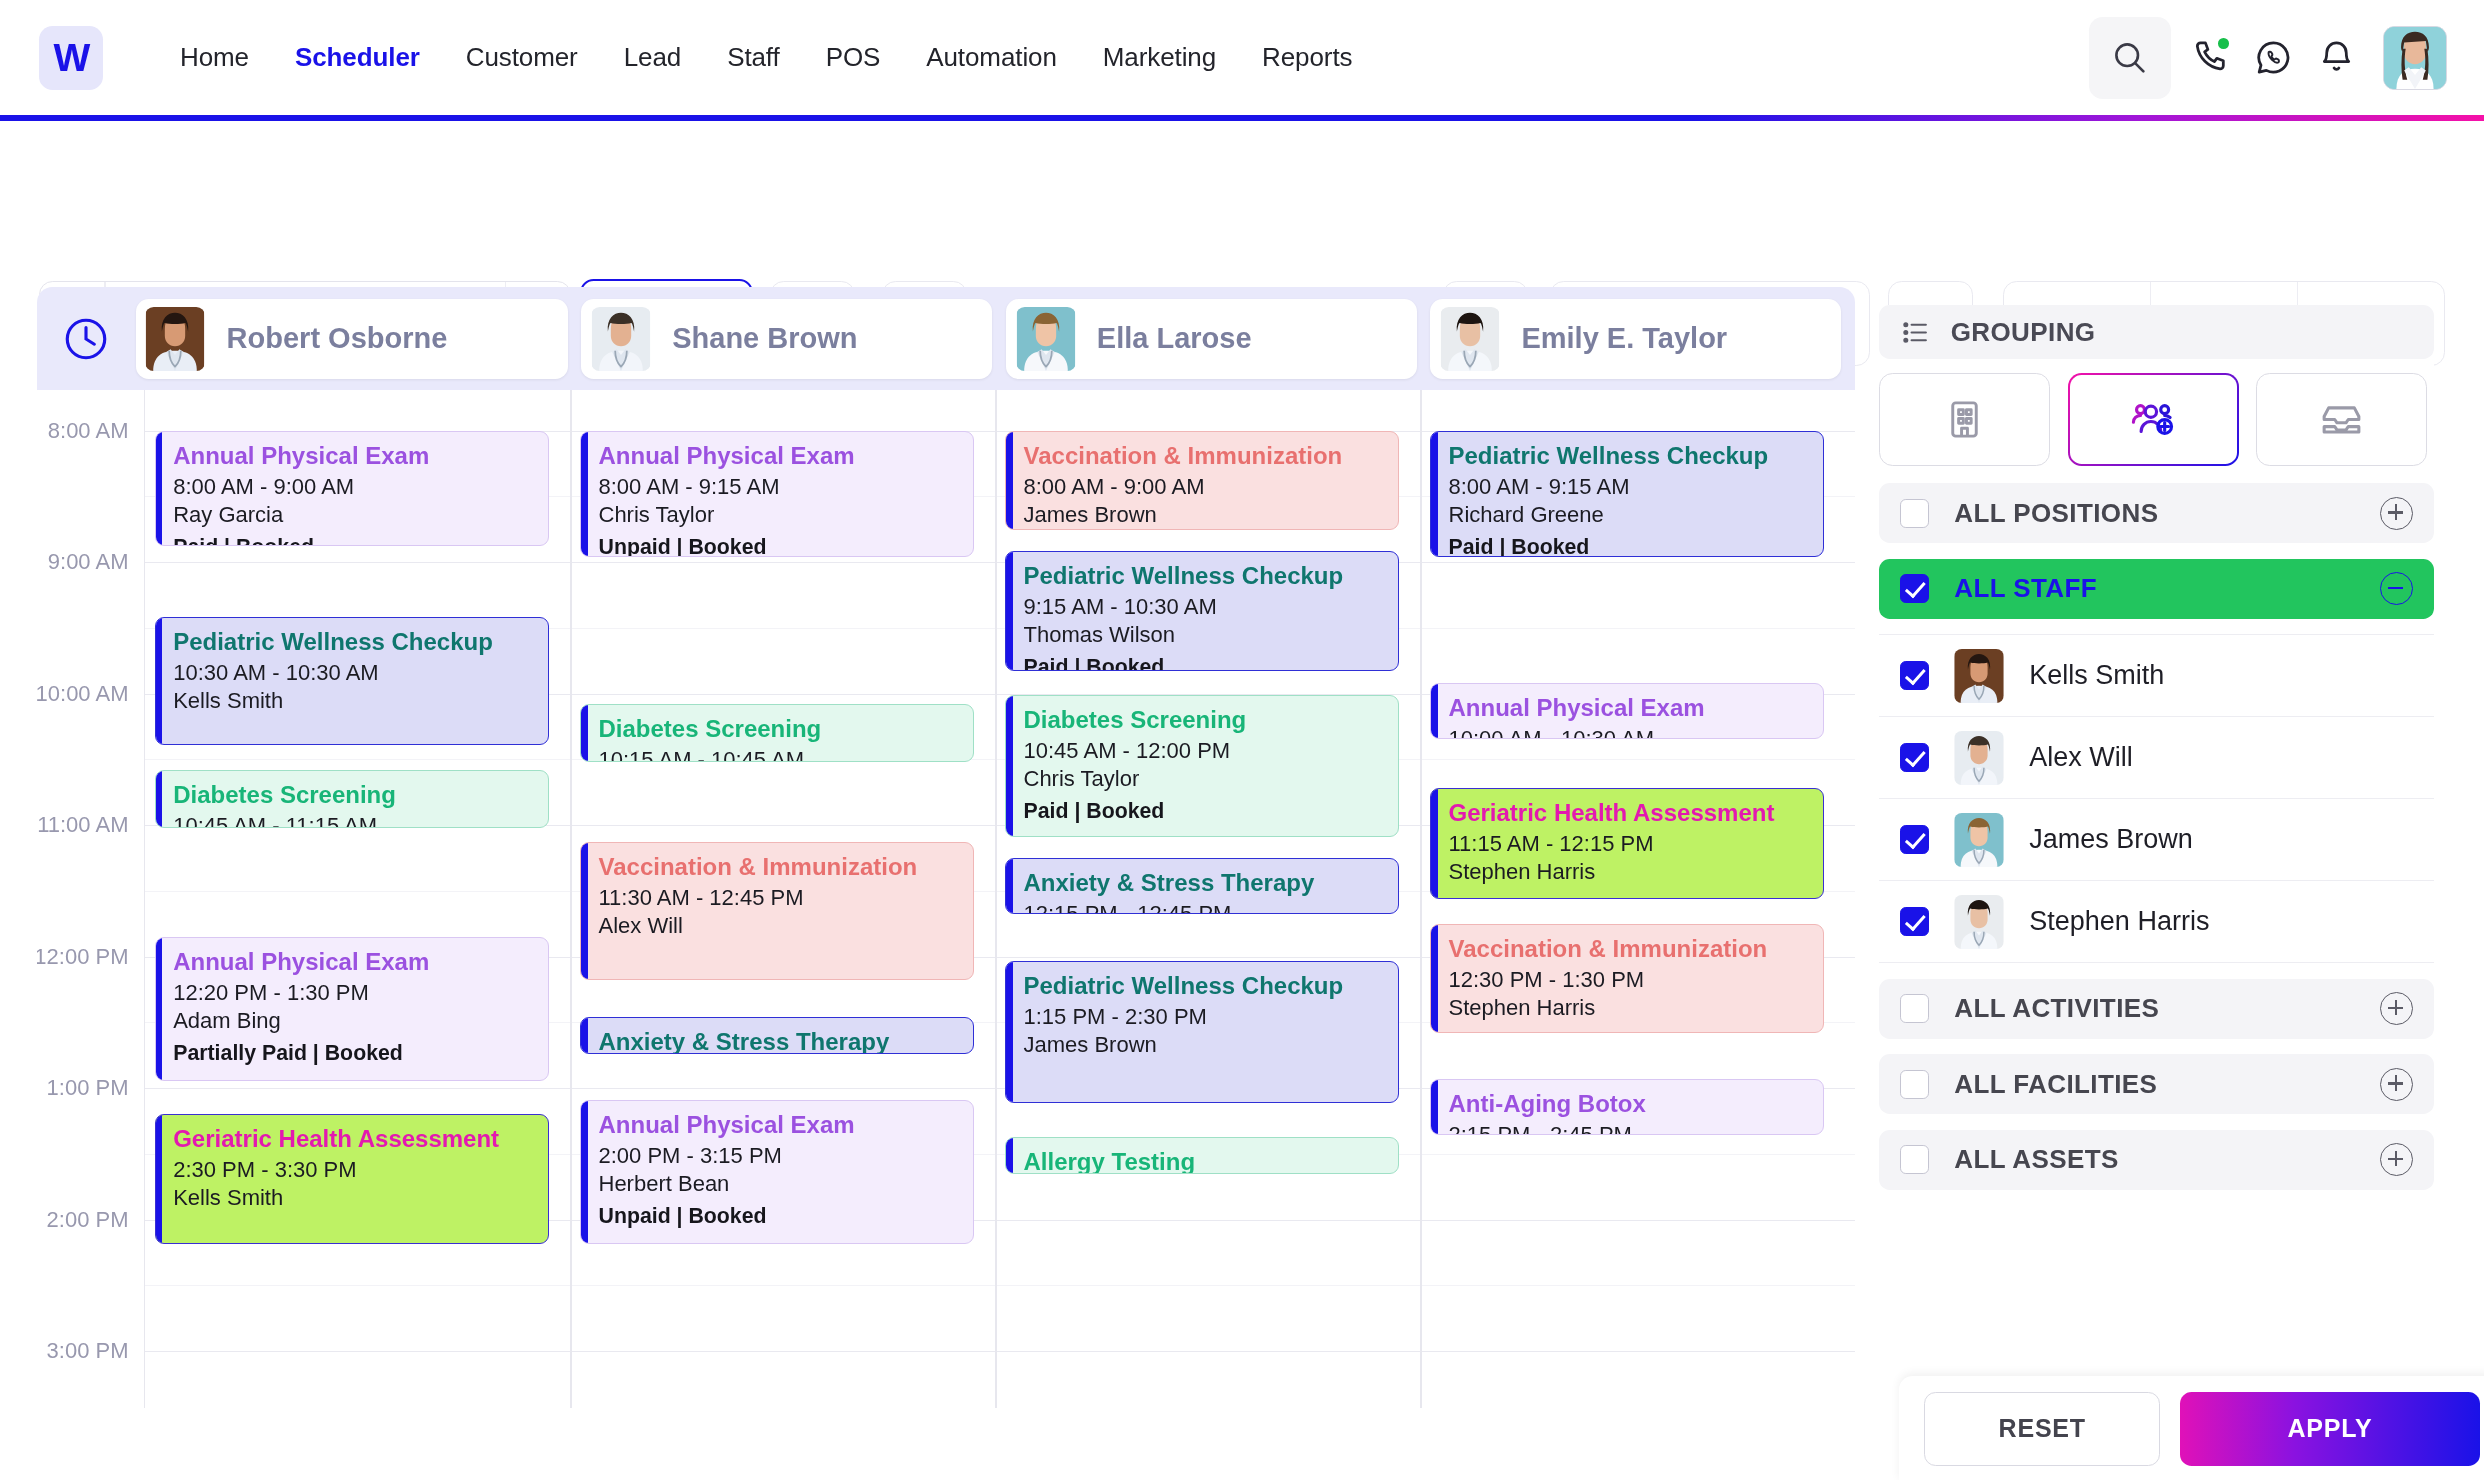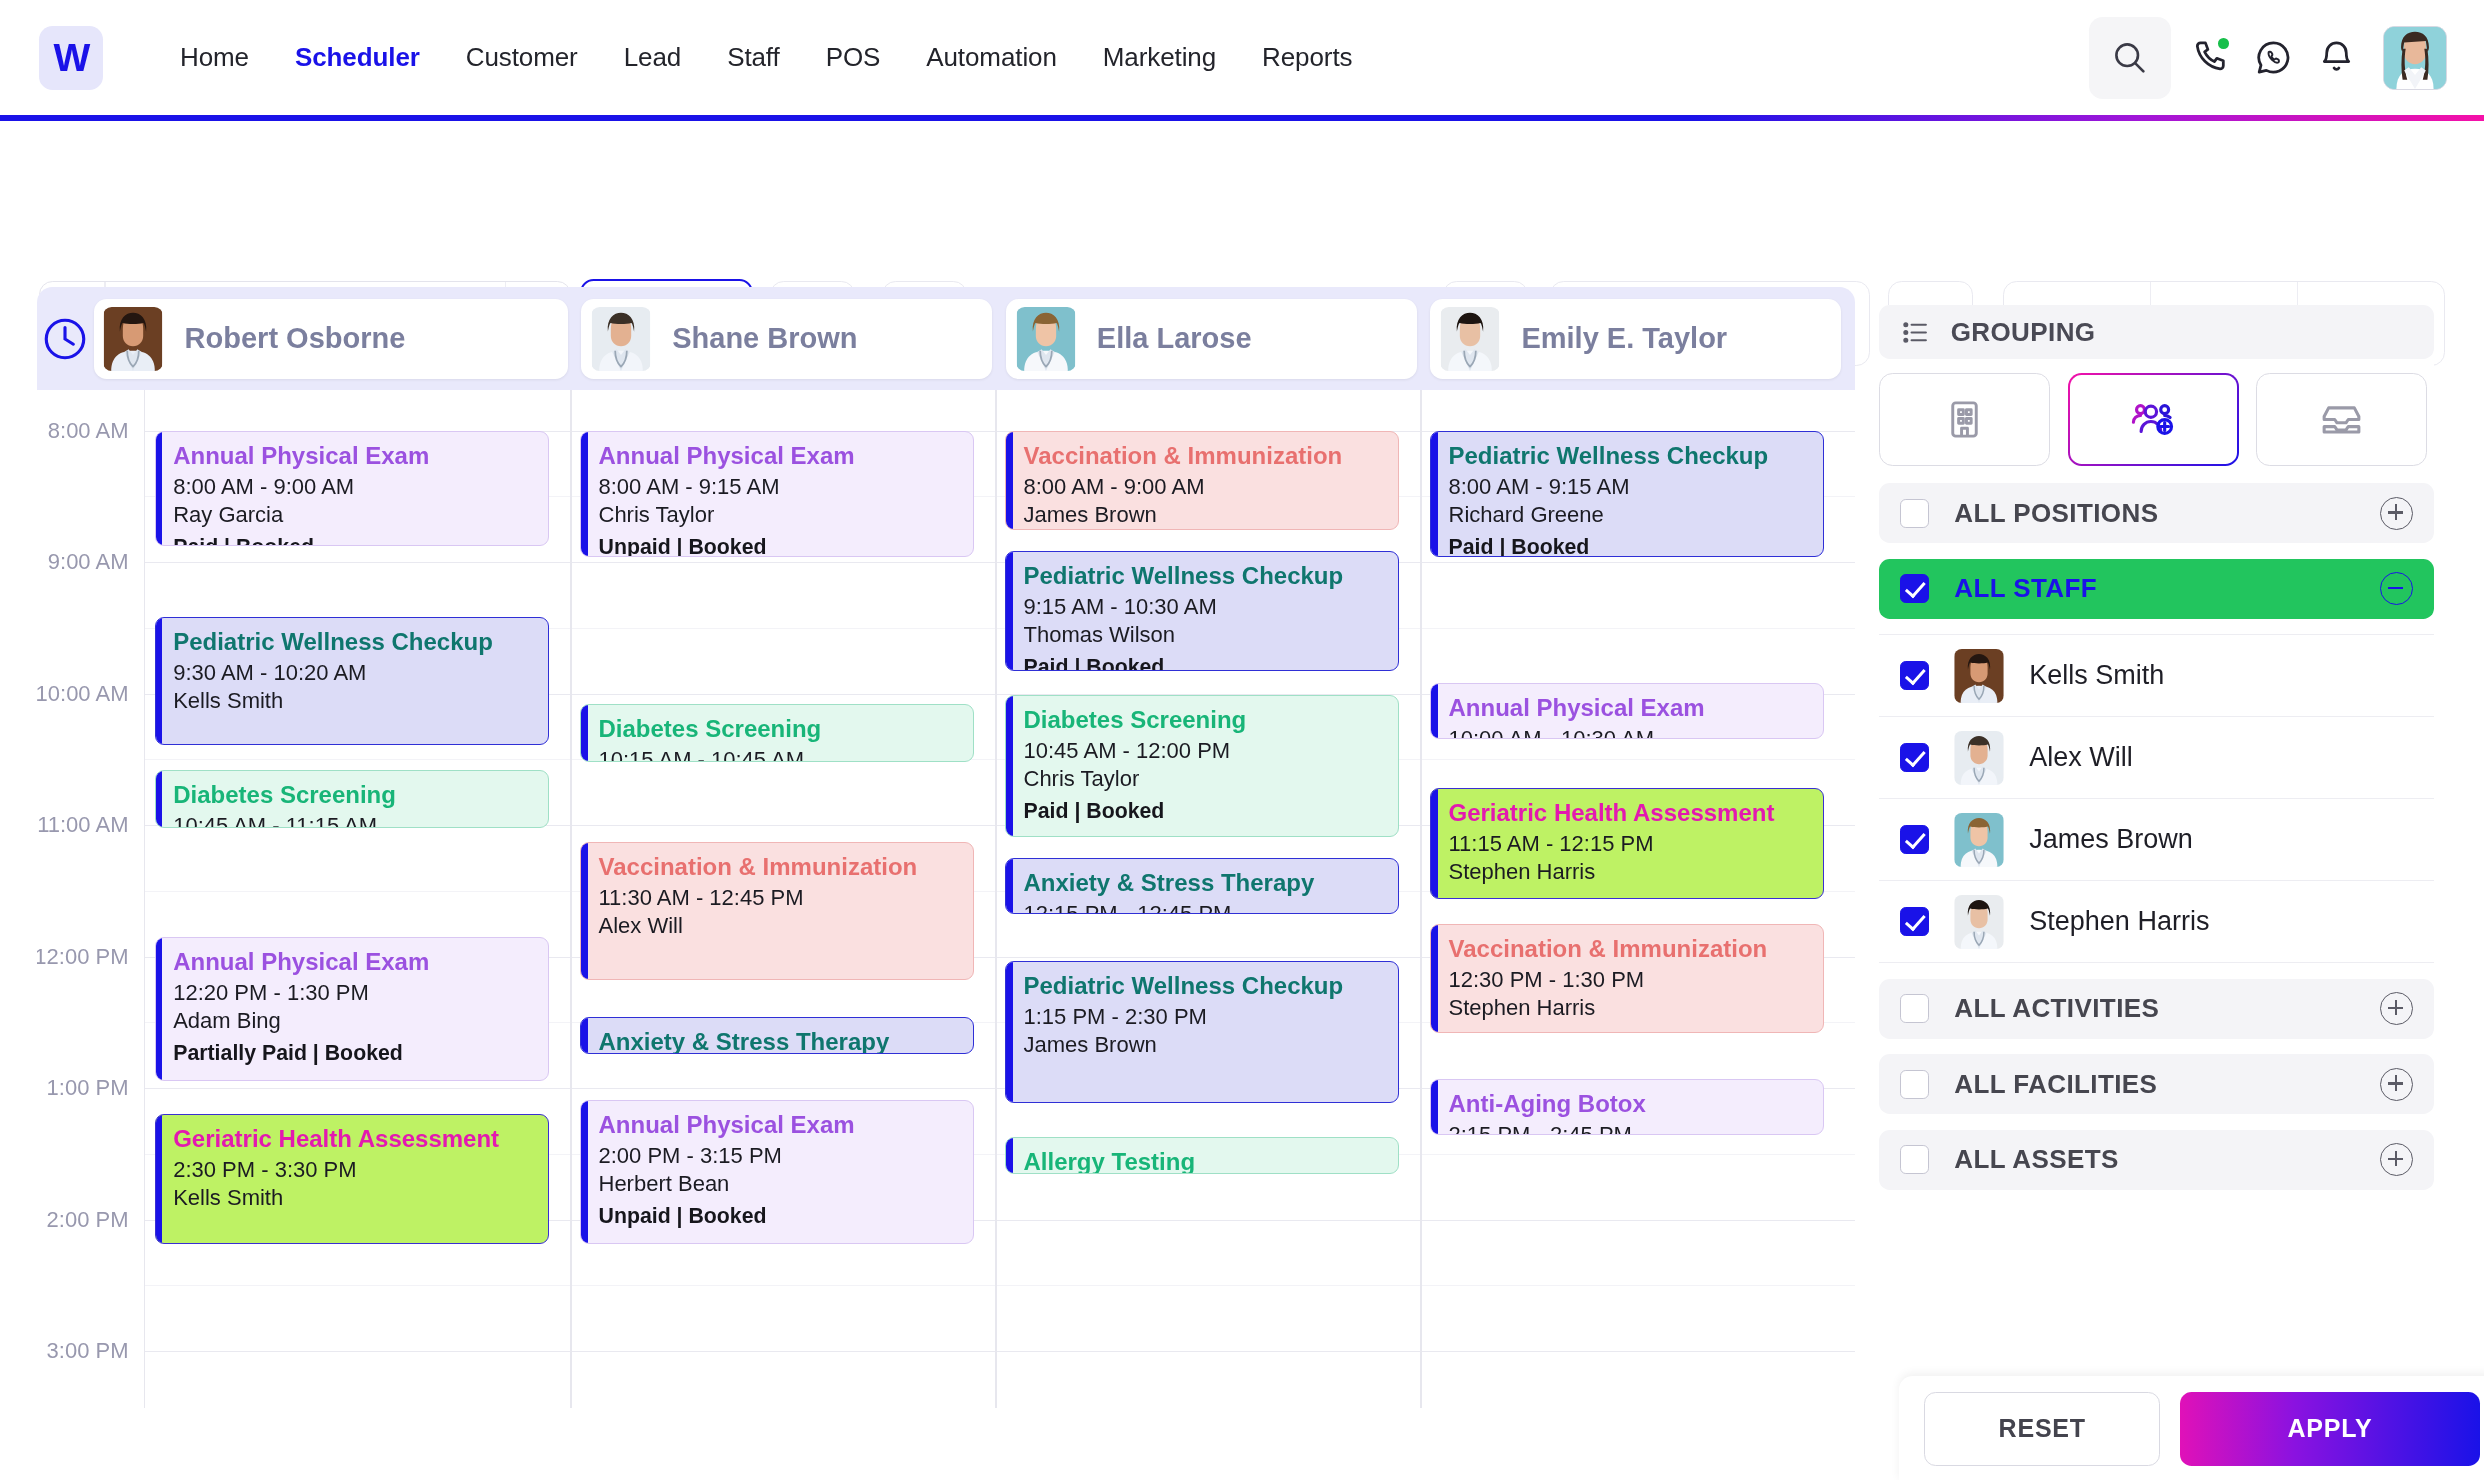--- a/index.html
+++ b/index.html
@@ -317,21 +317,21 @@
 
 <div class="cal">
   <div class="cal-head">
     <div class="clockcell">
       <svg width="50" height="50" viewBox="0 0 24 24" fill="none" stroke="#1a12e8" stroke-width="1.5" stroke-linecap="round">
         <circle cx="12" cy="12" r="9"></circle>
           <polyline points="12,6.5 12,12 16,14.5"></polyline>
       </svg>
     </div>
     <div id="staff-heads" style="display:flex; flex:1;">
-        <div class="staffhead" style="width: 474px;">
+        <div class="staffhead" style="width: 432px;">
           <div class="ph">
             <svg class="face" viewBox="0 0 40 44">
               <rect width="40" height="44" fill="#6b3f23"></rect>
               <path d="M5 44c0-10 6-14 15-14s15 4 15 14z" fill="#e9eef6"></path>
               <path d="M13 15c0-6 3-9 7-9s7 3 7 9v5c0 4-3 7-7 7s-7-3-7-7z" fill="#d79a74"></path>
               <path d="M11 17c-1-9 4-13 9-13s10 4 9 13c0 0-1-6-2-6-3 1-11 1-14 0-1 0-2 6-2 6z" fill="#241610"></path>
               <path d="M17 29l3 4 3-4 3 2-6 13-6-13z" fill="#dfe6ef"></path>
               <path d="M16 30c0 5 2 9 4 11 2-2 4-6 4-11" fill="none" stroke="#9aa7b5" stroke-width="1.2"></path>
             </svg>
           </div>
@@ -411,21 +411,21 @@
         <div class="vline" style="left: 850px;"></div>
         <div class="vline" style="left: 1275px;"></div>
         <div class="appt c-purple" style="left: 9.7px; width: 394px; top: 41px; height: 115px;">
           <div class="t">Annual Physical Exam</div>
           <div class="s">8:00 AM - 9:00 AM</div>
           <div class="s">Ray Garcia</div>
           <div class="st">Paid | Booked</div>
         </div>
         <div class="appt c-blue" style="left: 9.7px; width: 394px; top: 227px; height: 128px;">
           <div class="t">Pediatric Wellness Checkup</div>
-          <div class="s">9:30 AM - 10:20 AM</div>
+          <div class="s">10:30 AM - 10:30 AM</div>
           <div class="s">Kells Smith</div>
         </div>
         <div class="appt c-green" style="left: 9.7px; width: 394px; top: 380px; height: 58px;">
           <div class="t">Diabetes Screening</div>
           <div class="s">10:45 AM - 11:15 AM</div>
         </div>
         <div class="appt c-purple" style="left: 9.7px; width: 394px; top: 547px; height: 144px;">
           <div class="t">Annual Physical Exam</div>
           <div class="s">12:20 PM - 1:30 PM</div>
           <div class="s">Adam Bing</div>

